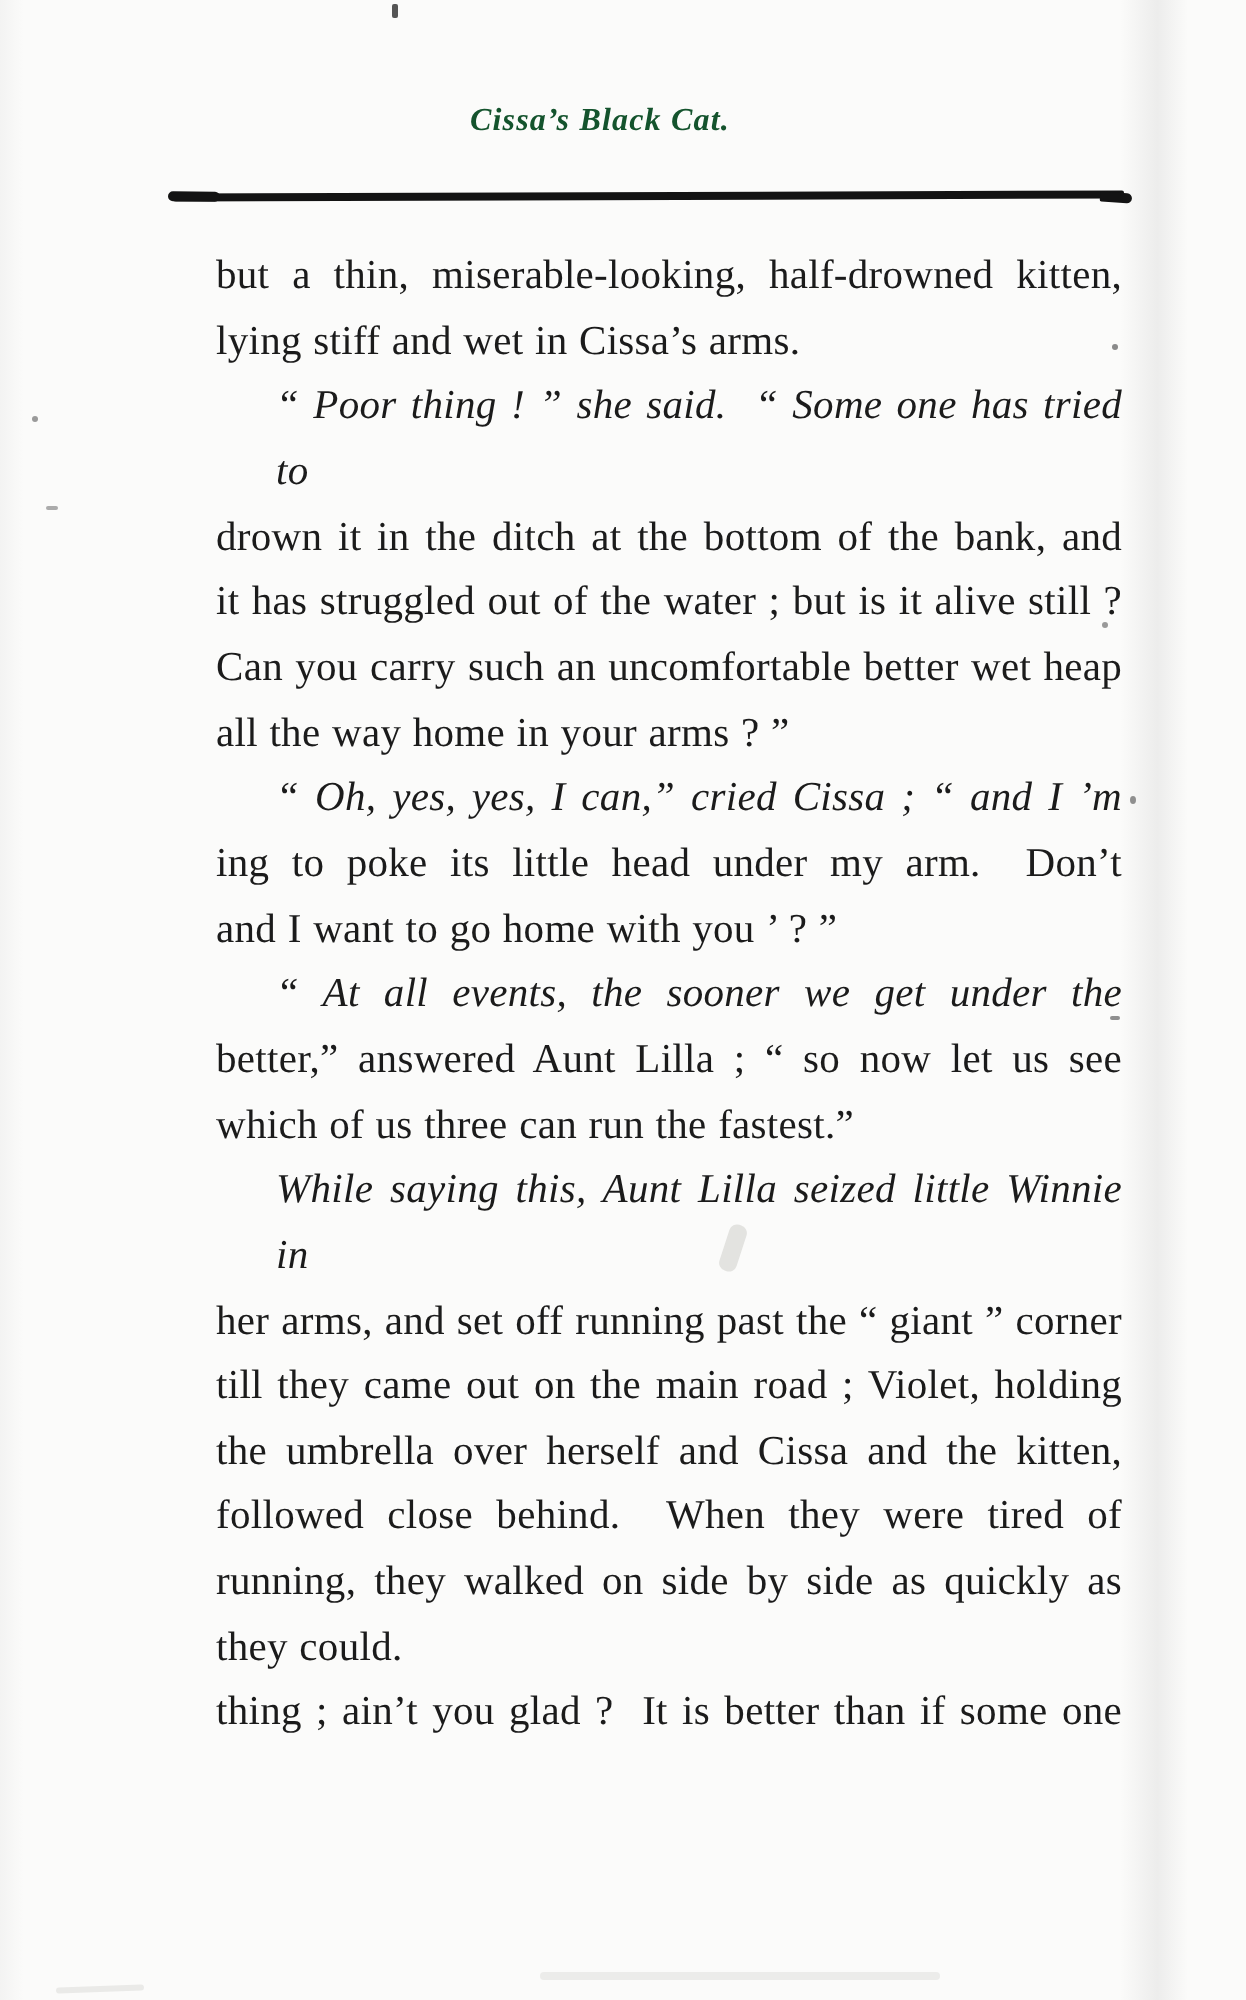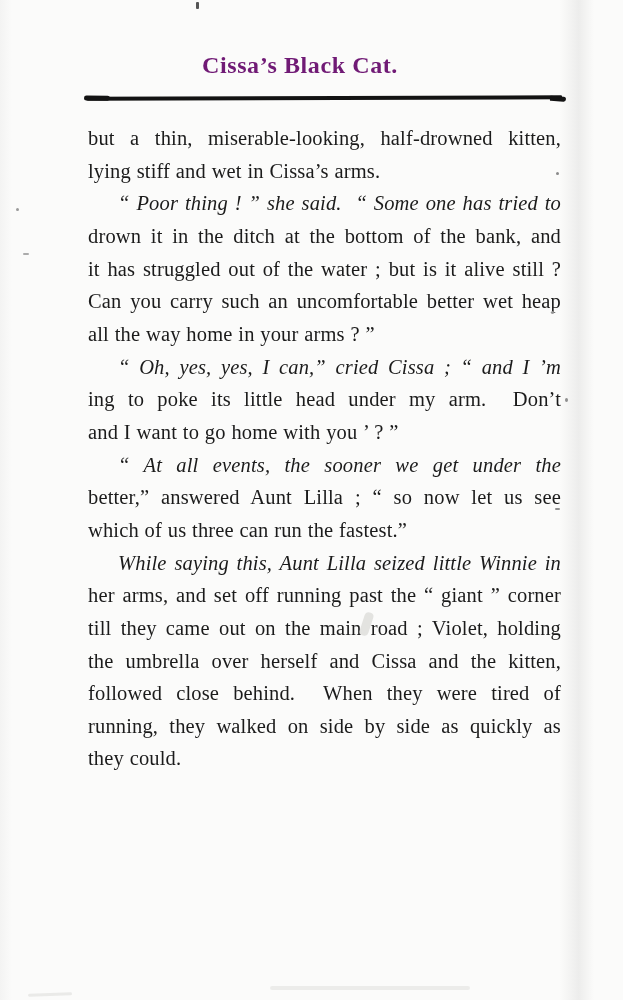--- a/index.html
+++ b/index.html
@@ -10,24 +10,25 @@
     overflow: hidden;
     font-family: "Liberation Serif", "DejaVu Serif", serif;
     color: #1b1b1b;
   }
   .page { position: absolute; inset: 0; }
 
   .running-header {
     position: absolute;
     top: 52px; left: 66px; width: 468px;
     text-align: center;
+    font-style: italic;
     font-weight: bold;
-    font-size: 24px;
+    font-size: 16px;
     letter-spacing: 0.6px;
-    color: #701a75;
+    color: #14532d;
   }
 
   .header-rule {
     position: absolute;
     top: 96px; left: 86px;
     width: 476px; height: 3.5px;
     background: #131313;
     border-radius: 2px 1px 1px 2px;
     transform: rotate(-0.18deg);
   }
@@ -53,20 +54,21 @@
     top: 122px; left: 88px; width: 473px;
     font-size: 20.5px;
     line-height: 32.65px;
     letter-spacing: 0.15px;
     word-spacing: 0.5px;
   }
   .line {
     text-align: justify;
     text-align-last: justify;
     white-space: normal;
+    margin-left: 20px;
   }
   .line.endline { text-align-last: left; }
   .line.indent { padding-left: 30px; font-style: italic; }
 
   
   .edge-shadow-right {
     position: absolute; top: 0; left: 560px; width: 34px; height: 100%;
     background: linear-gradient(to right, rgba(110,110,110,0) 0%, rgba(110,110,110,0.10) 55%, rgba(110,110,110,0) 100%);
     pointer-events: none;
   }
@@ -119,20 +121,21 @@
       <div class="line indent">“ At all events, the sooner we get under the</div>
       <div class="line">better,” answered Aunt Lilla ; “ so now let us see</div>
       <div class="line endline">which of us three can run the fastest.”</div>
       <div class="line indent">While saying this, Aunt Lilla seized little Winnie in</div>
       <div class="line">her arms, and set off running past the “ giant ” corner</div>
       <div class="line">till they came out on the main road ; Violet, holding</div>
       <div class="line">the umbrella over herself and Cissa and the kitten,</div>
       <div class="line">followed close behind.&nbsp; When they were tired of</div>
       <div class="line">running, they walked on side by side as quickly as</div>
       <div class="line endline">they could.</div>
+      <div class="line">thing ; ain’t you glad ?&nbsp; It is better than if some one</div>
     </div>
 
   <div class="edge-shadow-right"></div>
   <div class="edge-shadow-left"></div>
   <div class="speck sp1"></div>
   <div class="speck sp2"></div>
   <div class="speck sp3"></div>
   <div class="speck sp4"></div>
   <div class="speck sp5"></div>
   <div class="speck sp6"></div>

